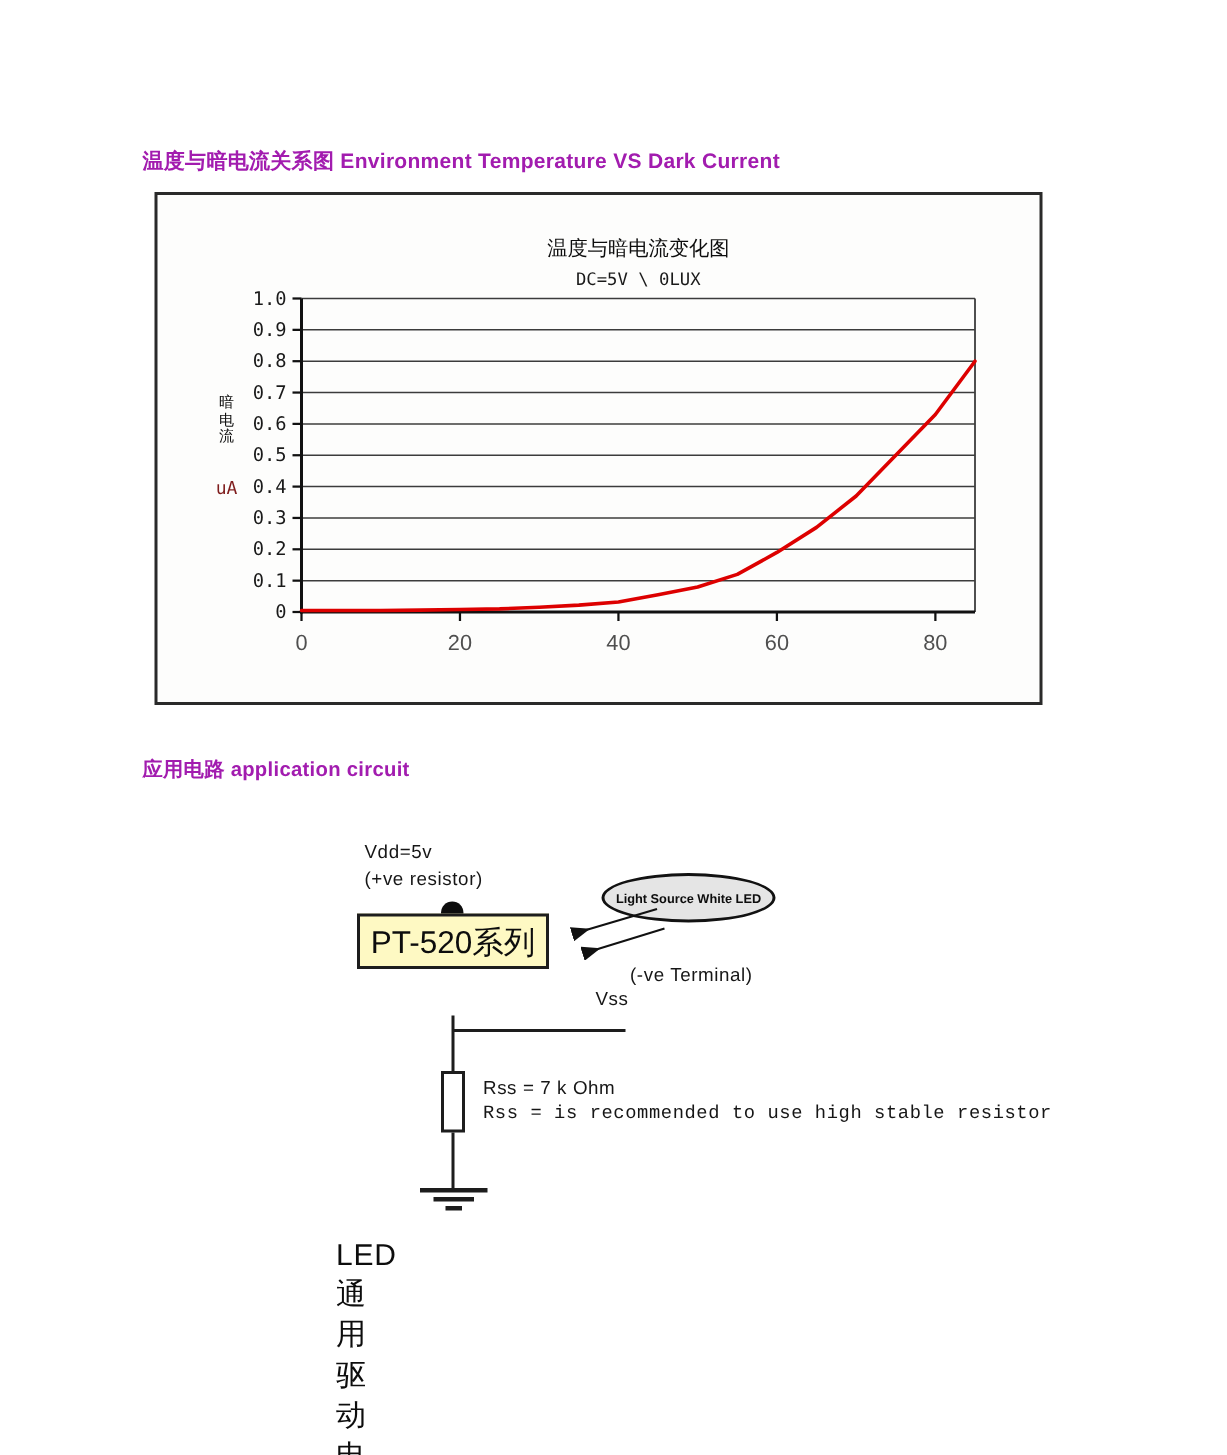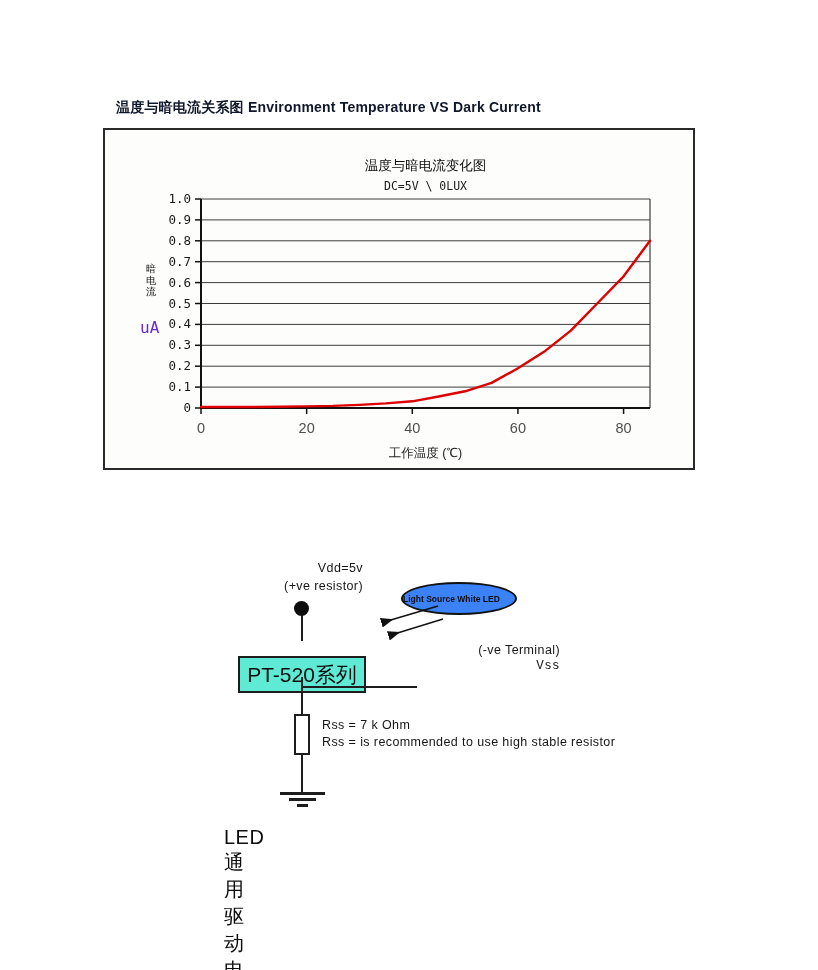--- a/index.html
+++ b/index.html
@@ -1,45 +1,45 @@
 <!DOCTYPE html>
 <html><head>
 <meta charset="utf-8">
 <style>
   html,body{margin:0;padding:0;background:#fff;}
   #page{position:relative;width:818px;height:970px;background:#ffffff;overflow:hidden;
         font-family:"Liberation Sans",sans-serif;color:#111;}
   .abs{position:absolute;}
 
   
-  .h-title{font-size:14px;font-weight:bold;color:#0f172a;white-space:nowrap;letter-spacing:.2px;margin-left:21px;}
+  .h-title{font-size:14px;font-weight:bold;color:#a21caf;white-space:nowrap;letter-spacing:.2px;}
 
   
   #chart-box{left:103px;top:128px;width:588px;height:338px;border:2px solid #2a2a2a;background:#fdfdfc;}
   #chart-svg{position:absolute;left:0;top:0;}
   .ytick{font:12.5px "DejaVu Sans Mono",monospace;fill:#1a1a1a;}
   .xtick{font:14.5px "Liberation Sans",sans-serif;fill:#4f4f4f;}
   .ctitle{font:13.5px "Liberation Sans",sans-serif;fill:#0d0d0d;}
   .csub{font:11.5px "DejaVu Sans Mono",monospace;fill:#1a1a1a;}
   .ylab{left:38px;top:133px;width:16px;font-size:10px;line-height:1.15;word-break:break-all;
         text-align:center;color:#0d0d0d;}
-  .ylab-unit{left:35px;top:188px;width:22px;text-align:left;
-        font-family:"DejaVu Sans Mono",monospace;font-size:16px;color:#6d28d9;}
+  .ylab-unit{left:35px;top:188px;width:22px;text-align:center;
+        font-family:"DejaVu Sans Mono",monospace;font-size:12px;color:#7f1d1d;}
   .xlab{left:96px;top:315px;width:449px;text-align:center;font-size:12.5px;color:#222;}
 
   
   .cirtext{font-size:12.5px;letter-spacing:.4px;color:#161616;white-space:nowrap;}
-  .center{text-align:right;}
+  .center{text-align:left;}
   .wire{background:#1d1d1d;}
   #terminal-dot{left:294px;top:601px;width:15px;height:15px;border-radius:50%;background:#0d0d0d;}
-  #pt-box{left:238px;top:656px;width:124px;height:33px;border:2px solid #1d1d1d;background:#5eead4;
+  #pt-box{left:238px;top:609px;width:124px;height:33px;border:2px solid #1d1d1d;background:#fef9c3;
           display:flex;align-items:center;justify-content:center;font-size:21px;color:#0d0d0d;}
   #resistor{left:294px;top:714px;width:12px;height:37px;border:2px solid #1d1d1d;background:#fff;}
   #led-ellipse{left:401px;top:582px;width:112px;height:29px;border:2px solid #121212;border-radius:50%;
-          background:#3b82f6;display:flex;align-items:center;
+          background:#e5e5e5;display:flex;align-items:center;justify-content:center;
           font-size:8.5px;font-weight:bold;white-space:nowrap;color:#0d0d0d;}
   #circuit-caption{left:224px;top:826px;font-size:20px;color:#0d0d0d;letter-spacing:.5px;}
 </style>
 </head>
 <body>
 
 <div id="page">
 
   <div class="abs h-title" style="left:95px;top:99px;">温度与暗电流关系图 Environment Temperature VS Dark Current</div>
 
@@ -89,23 +89,23 @@
         <text x="96" y="303" class="xtick" text-anchor="middle">0</text>
         <text x="201.6470588235294" y="303" class="xtick" text-anchor="middle">20</text>
         <text x="307.2941176470588" y="303" class="xtick" text-anchor="middle">40</text>
         <text x="412.94117647058823" y="303" class="xtick" text-anchor="middle">60</text>
         <text x="518.5882352941176" y="303" class="xtick" text-anchor="middle">80</text>
         <text x="320.5" y="40" class="ctitle" text-anchor="middle">温度与暗电流变化图</text>
         <text x="320.5" y="60" class="csub" text-anchor="middle">DC=5V \ 0LUX</text>
       </svg>
     <div class="abs ylab">暗电流</div>
     <div class="abs ylab-unit">uA</div>
-    <div class="abs xlab">工作温度 (℃)</div>
   </div>
 
+  <div class="abs h-title" style="left:95px;top:504px;font-size:13.5px;">应用电路  application circuit</div>
 
   <div class="abs" style="left:0;top:0;">
 
     <div class="abs cirtext center" style="left:243px;top:561px;width:120px;">Vdd=5v</div>
     <div class="abs cirtext center" style="left:243px;top:579px;width:120px;">(+ve resistor)</div>
 
     <div id="terminal-dot" class="abs"></div>
 
     <div class="abs wire" style="left:301px;top:615px;width:2px;height:26px;"></div>
 
@@ -123,27 +123,27 @@
           <polygon points="9 0, 0 3.5, 9 7" fill="#111"></polygon>
         </marker>
       </defs>
       <line x1="66" y1="8" x2="12" y2="24" stroke="#111" stroke-width="1.4" marker-end="url(#ah)"></line>
       <line x1="71" y1="21" x2="19" y2="37" stroke="#111" stroke-width="1.4" marker-end="url(#ah)"></line>
     </svg>
 
     <div class="abs wire" style="left:301px;top:677px;width:2px;height:117px;"></div>
     <div class="abs wire" style="left:302px;top:686px;width:115px;height:2px;"></div>
 
-    <div class="abs cirtext center" style="left:420px;top:659px;width:140px;font-family:Liberation Mono, monospace;">Vss</div>
+    <div class="abs cirtext center" style="left:397px;top:659px;width:140px;">Vss</div>
     <div class="abs cirtext center" style="left:420px;top:643px;width:140px;">(-ve Terminal)</div>
 
     <div id="resistor" class="abs"></div>
 
     <div class="abs cirtext" style="left:322px;top:718px;">Rss = 7 k Ohm</div>
-    <div class="abs cirtext" style="left:322px;top:735px;">Rss = is recommended to use high stable resistor</div>
+    <div class="abs cirtext" style="left:322px;top:735px;font-family:Liberation Mono, monospace;">Rss = is recommended to use high stable resistor</div>
 
     <div class="abs wire" style="left:280px;top:792px;width:45px;height:3px;"></div>
     <div class="abs wire" style="left:289px;top:798px;width:27px;height:3px;"></div>
     <div class="abs wire" style="left:297px;top:804px;width:11px;height:3px;"></div>
 
     <div id="circuit-caption" class="abs">LED通用驱动电路</div>
   </div>
 
 </div>
 

